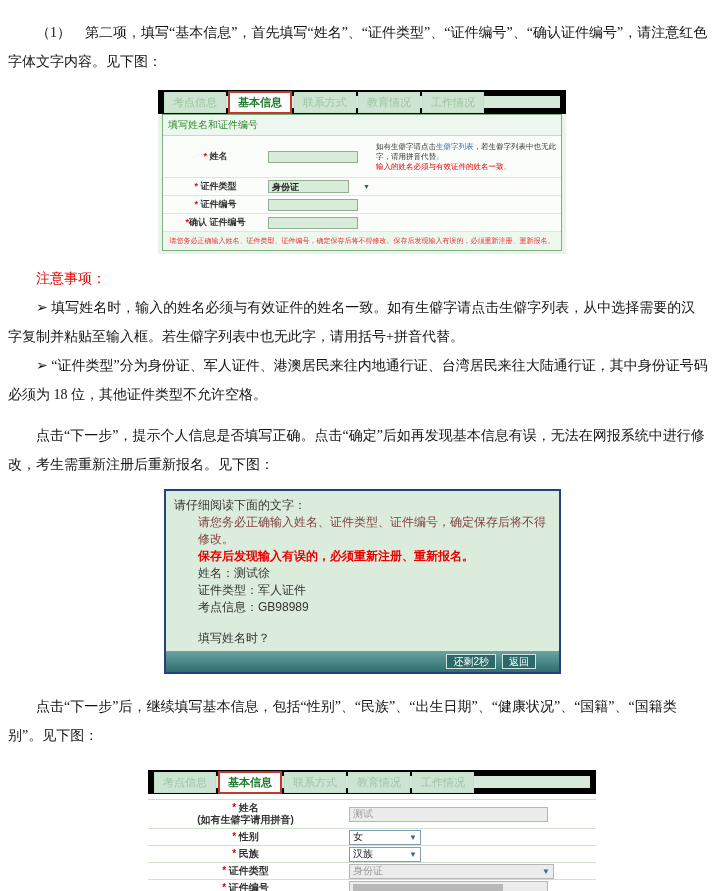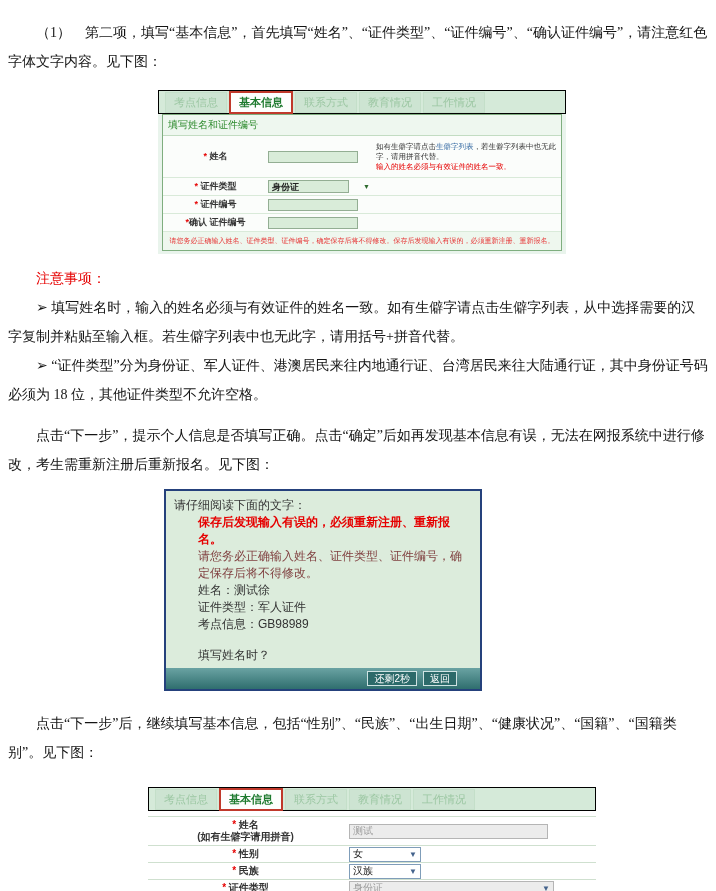--- a/index.html
+++ b/index.html
@@ -8,22 +8,22 @@
     width:716px; height:891px; overflow:hidden; position:relative;
     font-family:"Liberation Serif", serif; color:#111;
   }
   .page { padding:18px 8px 0 8px; }
   .doc-para { font-size:14px; line-height:29px; text-indent:2em; color:#141414; }
   .red { color:#e60000; }
   .darkred { color:#804040; }
   .link { color:#3a6ea5; text-decoration:none; cursor:pointer; }
 
   
-  .tabbar { display:flex; align-items:center; background:#d5ead9; border:1px solid #000000;
-            height:24px; padding-left:6px; gap:2px; }
+  .tabbar { display:flex; align-items:center; background:#d5ead9; border:6px solid #000000;
+            height:24px; gap:2px; }
   .tab { font-family:"Liberation Sans", sans-serif; font-size:11px; color:#9cc7a3;
          background:#cde4d2; border:1px solid #c4dfc9; padding:2px 8px; white-space:nowrap; cursor:pointer; }
   .tab.active { background:#fdfefd; color:#1e7a2e; font-weight:bold; border:2px solid #c0392b; }
 
   
   .shot1 { width:408px; margin:14px 0 0 150px; background:#e9f4ec; padding-bottom:3px; }
   .f1-panel { margin:0 4px; border:1px solid #7fae7f; background:#fbfdfb; }
   .f1-header { font-family:"Liberation Sans", sans-serif; font-size:10px; color:#2e8b2e;
                background:#eef7ef; border-bottom:1px solid #c2dcc2; padding:3px 5px; }
   .f1-row { display:flex; align-items:center; border-bottom:1px solid #d9ead9; min-height:18px; }
@@ -35,21 +35,21 @@
   .f1-selbox { width:92px; height:13px; background:#d9ecd9; border:1px solid #93ae93;
                font-family:"Liberation Sans", sans-serif; font-size:9px; font-weight:bold;
                color:#222; padding-left:3px; line-height:12px; }
   .f1-selarrow { font-size:7px; color:#2e6b2e; margin-left:14px; }
   .f1-note { flex:1; font-family:"Liberation Sans", sans-serif; font-size:7.5px;
              line-height:10px; color:#333; padding:2px 4px 2px 6px; }
   .f1-footer { font-family:"Liberation Sans", sans-serif; font-size:7px; color:#e63333;
                background:#eef7ee; padding:4px 4px; text-align:center; white-space:nowrap; }
 
   
-  .dlg { width:318px; margin:10px 0 0 156px; border:2px solid #25417c; background:#dcecdc; }
+  .dlg { width:397px; margin:10px 0 0 156px; border:2px solid #25417c; background:#dcecdc; }
   .dlg-body { padding:6px 8px 4px 8px; font-family:"Liberation Sans", sans-serif;
               font-size:12px; line-height:17px; color:#333; }
   .dlg-ind { padding-left:24px; }
   .dlg-q { margin-top:14px; }
   .dlg-bottom { height:21px; background:linear-gradient(#6aa3a3,#2f6e6e); display:flex;
                 justify-content:flex-end; align-items:center; gap:6px; padding-right:23px; }
   .dlg-btn { font-family:"Liberation Sans", sans-serif; font-size:10px; color:#ffffff;
              background:#2c6a6a; border:1px solid #cfe3e3; padding:0 6px; height:15px;
              line-height:13px; cursor:pointer; }
 
@@ -141,22 +141,22 @@
   </div>
 
   <p class="doc-para red" style="margin-top:10px;">注意事项：</p>
   <p class="doc-para">➢ 填写姓名时，输入的姓名必须与有效证件的姓名一致。如有生僻字请点击生僻字列表，从中选择需要的汉字复制并粘贴至输入框。若生僻字列表中也无此字，请用括号+拼音代替。</p>
   <p class="doc-para">➢ “证件类型”分为身份证、军人证件、港澳居民来往内地通行证、台湾居民来往大陆通行证，其中身份证号码必须为 18 位，其他证件类型不允许空格。</p>
   <p class="doc-para" style="margin-top:12px;">点击“下一步”，提示个人信息是否填写正确。点击“确定”后如再发现基本信息有误，无法在网报系统中进行修改，考生需重新注册后重新报名。见下图：</p>
 
   <div class="dlg">
     <div class="dlg-body">
       <div>请仔细阅读下面的文字：</div>
+      <div class="dlg-ind darkred">请您务必正确输入姓名、证件类型、证件编号，确定保存后将不得修改。</div>
       <div class="dlg-ind red" style="font-weight:bold;">保存后发现输入有误的，必须重新注册、重新报名。</div>
-      <div class="dlg-ind darkred">请您务必正确输入姓名、证件类型、证件编号，确定保存后将不得修改。</div>
       <div class="dlg-ind">姓名：测试徐</div>
       <div class="dlg-ind">证件类型：军人证件</div>
       <div class="dlg-ind">考点信息：GB98989</div>
       <div class="dlg-ind dlg-q">填写姓名时？</div>
     </div>
     <div class="dlg-bottom">
       <div class="dlg-btn">还剩2秒</div>
       <div class="dlg-btn">返回</div>
     </div>
   </div>

